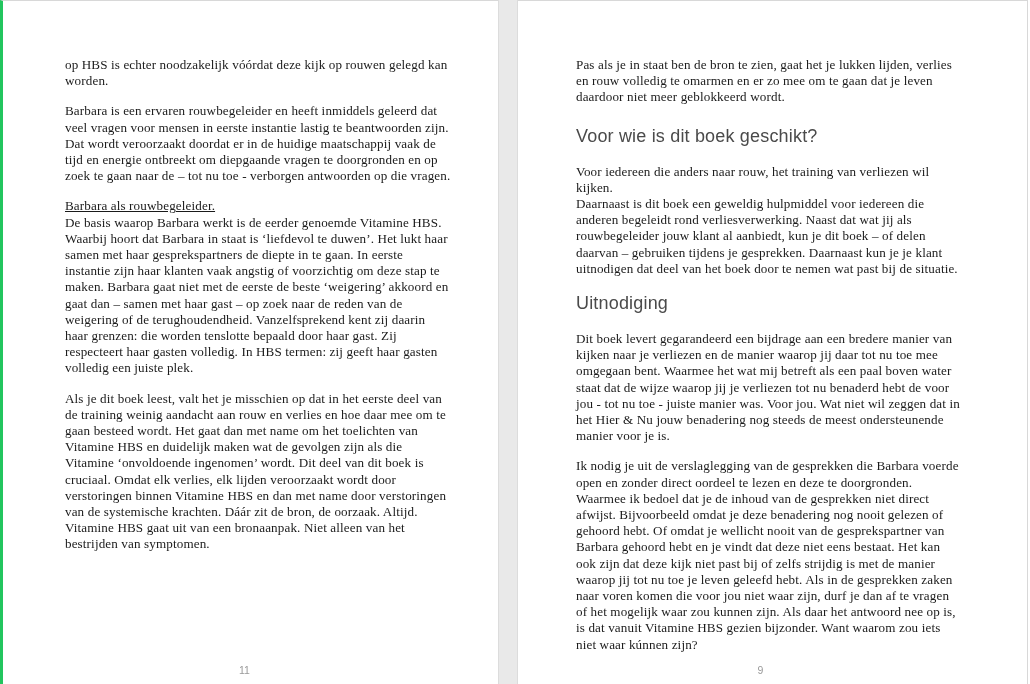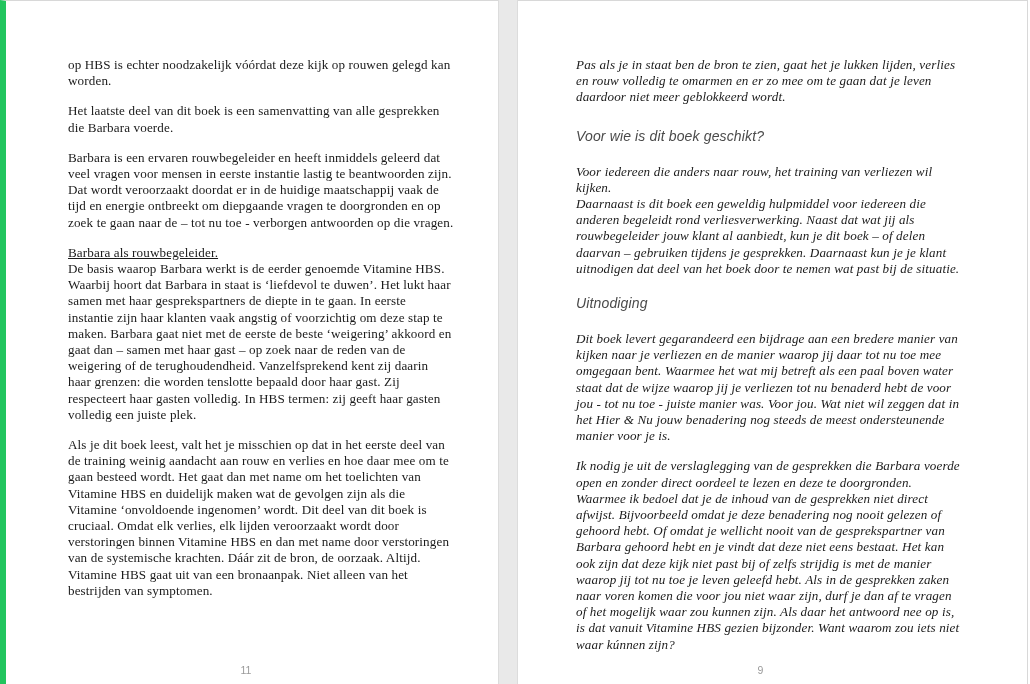--- a/index.html
+++ b/index.html
@@ -22,61 +22,61 @@
   }
   .page {
     position: relative;
     background: #ffffff;
     height: 684px;
     box-sizing: border-box;
     border-top: 1px solid #d8d8d8;
   }
   .page-left {
     width: 498px;
-    border-left: 6px solid #22c55e;
+    border-left: 3px solid #22c55e;
   }
   .gutter {
     width: 20px;
     height: 684px;
     background: #e9e9e9;
     border-left: 1px solid #dcdcdc;
     border-right: 1px solid #dcdcdc;
     box-sizing: border-box;
   }
   .page-right {
     width: 510px;
     border-right: 1px solid #d8d8d8;
   }
   .page-body {
     position: absolute;
     top: 56px;
     width: 386px;
   }
   .page-left .page-body { left: 62px; }
-  .page-right .page-body { left: 58px; font-style: italic; }
+  .page-right .page-body { left: 58px; }
 
   p.para {
     margin: 0 0 14px 0;
     font-size: 13.1px;
     line-height: 16.2px;
     color: #1a1a1a;
     text-align: left;
     font-family: "Liberation Serif", serif;
     letter-spacing: 0.01em;
   }
   p.para.tight {
     margin-bottom: 0;
   }
   .underlined {
     text-decoration: underline;
   }
   h2.heading {
     margin: 16px 0 18px 0;
     font-family: "Liberation Sans", sans-serif;
-    font-size: 14px;
+    font-size: 18px;
     font-weight: 400;
     line-height: 20px;
     color: #4a4a4a;
     letter-spacing: 0.01em;
   }
   h2.heading.first {
     margin-top: 20px;
   }
   .folio {
     position: absolute;
@@ -91,21 +91,20 @@
   .page-right .folio { left: -12px; }
 </style>
 </head>
 <body>
 
 <div class="spread">
 
   <div class="page page-left">
     <div class="page-body">
       <p class="para">op HBS is echter noodzakelijk vóórdat deze kijk op rouwen gelegd kan worden.</p>
-      <p class="para">Het laatste deel van dit boek is een samenvatting van alle gesprekken die Barbara voerde.</p>
       <p class="para">Barbara is een ervaren rouwbegeleider en heeft inmiddels geleerd dat veel vragen voor mensen in eerste instantie lastig te beantwoorden zijn. Dat wordt veroorzaakt doordat er in de huidige maatschappij vaak de tijd en energie ontbreekt om diepgaande vragen te doorgronden en op zoek te gaan naar de – tot nu toe - verborgen antwoorden op die vragen.</p>
       <p class="para tight underlined">Barbara als rouwbegeleider.</p>
       <p class="para">De basis waarop Barbara werkt is de eerder genoemde Vitamine HBS. Waarbij hoort dat Barbara in staat is ‘liefdevol te duwen’. Het lukt haar samen met haar gesprekspartners de diepte in te gaan. In eerste instantie zijn haar klanten vaak angstig of voorzichtig om deze stap te maken. Barbara gaat niet met de eerste de beste ‘weigering’ akkoord en gaat dan – samen met haar gast – op zoek naar de reden van de weigering of de terughoudendheid. Vanzelfsprekend kent zij daarin haar grenzen: die worden tenslotte bepaald door haar gast. Zij respecteert haar gasten volledig. In HBS termen: zij geeft haar gasten volledig een juiste plek.</p>
       <p class="para">Als je dit boek leest, valt het je misschien op dat in het eerste deel van de training weinig aandacht aan rouw en verlies en hoe daar mee om te gaan besteed wordt. Het gaat dan met name om het toelichten van Vitamine HBS en duidelijk maken wat de gevolgen zijn als die Vitamine ‘onvoldoende ingenomen’ wordt. Dit deel van dit boek is cruciaal. Omdat elk verlies, elk lijden veroorzaakt wordt door verstoringen binnen Vitamine HBS en dan met name door verstoringen van de systemische krachten. Dáár zit de bron, de oorzaak. Altijd. Vitamine HBS gaat uit van een bronaanpak. Niet alleen van het bestrijden van symptomen.</p>
     </div>
     <div class="folio">11</div>
   </div>
 
   <div class="gutter"></div>
 

